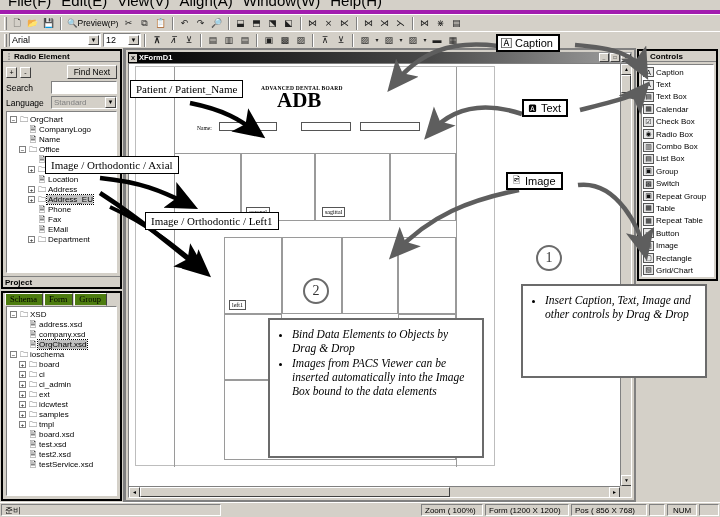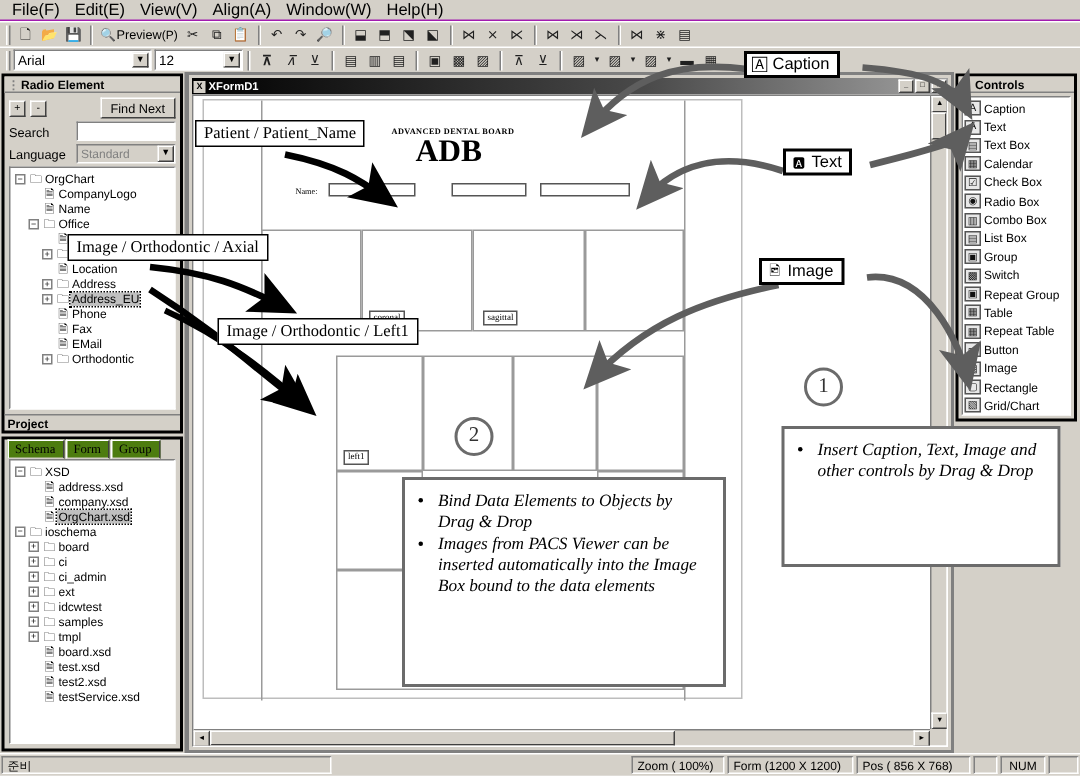--- a/index.html
+++ b/index.html
@@ -19,22 +19,22 @@
   }
   .titlebar .tb-icon { width:9px; height:9px; background:#d4d0c8; color:#000;
     font-size:7px; line-height:9px; text-align:center; margin-right:3px; font-weight:bold; }
   .titlebar .tb-text { flex:1; letter-spacing:0.2px; }
   .tb-btns { display:flex; gap:1px; }
   .tb-btn { width:11px; height:10px; background:#d4d0c8; border:1px solid;
     border-color:#fff #404040 #404040 #fff; font-size:6px; line-height:8px;
     text-align:center; color:#000; }
 
   
-  .menubar { height:14px; background:#d4d0c8; display:flex; align-items:center;
-    padding-left:3px; border-bottom:1px solid #a21caf; flex:none; font-size:11px; }
+  .menubar { height:14px; background:#d4d0c8; display:flex; align-items:flex-end;
+    padding-left:3px; border-bottom:4px solid #a21caf; flex:none; font-size:15px; }
   .menu-item { padding:1px 5px; color:#000; white-space:nowrap; }
 
   
   .toolbar { height:17px; background:#d4d0c8; display:flex; align-items:center;
     border-top:1px solid #fff; flex:none; padding-left:2px; }
   .tgrip { width:3px; height:13px; border-left:1px solid #fff; border-right:1px solid #808080; margin:0 2px; }
   .tbtn { width:16px; height:15px; margin:0 0px; display:flex; align-items:center;
     justify-content:center; font-size:8px; color:#202020; }
   .tsep { width:1px; height:13px; border-left:1px solid #808080; border-right:1px solid #fff; margin:0 3px; }
   .tbtn .gl { font-size:9px; line-height:1; }
@@ -254,21 +254,21 @@
         <span class="gl">▤</span>
       </div>
   </div>
 
   <div class="toolbar">
     <div class="tgrip"></div>
     <div class="combo" style="width:92px">
       <span>Arial</span>
       <span class="arrow">▼</span>
     </div>
-    <div class="combo" style="width:59px; margin-left:2px">
+    <div class="combo" style="width:38px; margin-left:2px">
       <span>12</span>
       <span class="arrow">▼</span>
     </div>
     <div class="tsep"></div>
     <div class="tbtn">
         <span class="gl"><b>⊼</b></span>
       </div>
     <div class="tbtn">
         <span class="gl"><i>⊼</i></span>
       </div>
@@ -413,21 +413,21 @@
                 <span class="tlabel">Fax</span>
               </div>
               <div class="tnode" style="padding-left: 20px;">
                 <span class="tw"></span>
                 <span class="tico">🗎</span>
                 <span class="tlabel">EMail</span>
               </div>
               <div class="tnode" style="padding-left: 20px;">
                 <span class="tw" style="border: 1px solid rgb(128, 128, 128); width: 7px; height: 7px; line-height: 6px; font-size: 6px; margin-right: 2px; background: rgb(255, 255, 255);">+</span>
                 <span class="tico">🗀</span>
-                <span class="tlabel">Orthodontic</span>
+                <span class="tlabel">Department</span>
               </div>
             </div>
         </div>
         <div class="panel-foot">Project</div>
       </div>
 
       <div class="panel" style="flex:1; margin:1px; min-height:0">
         <div class="tabs">
           <div class="tab active">Schema</div>
           <div class="tab">Form</div>

